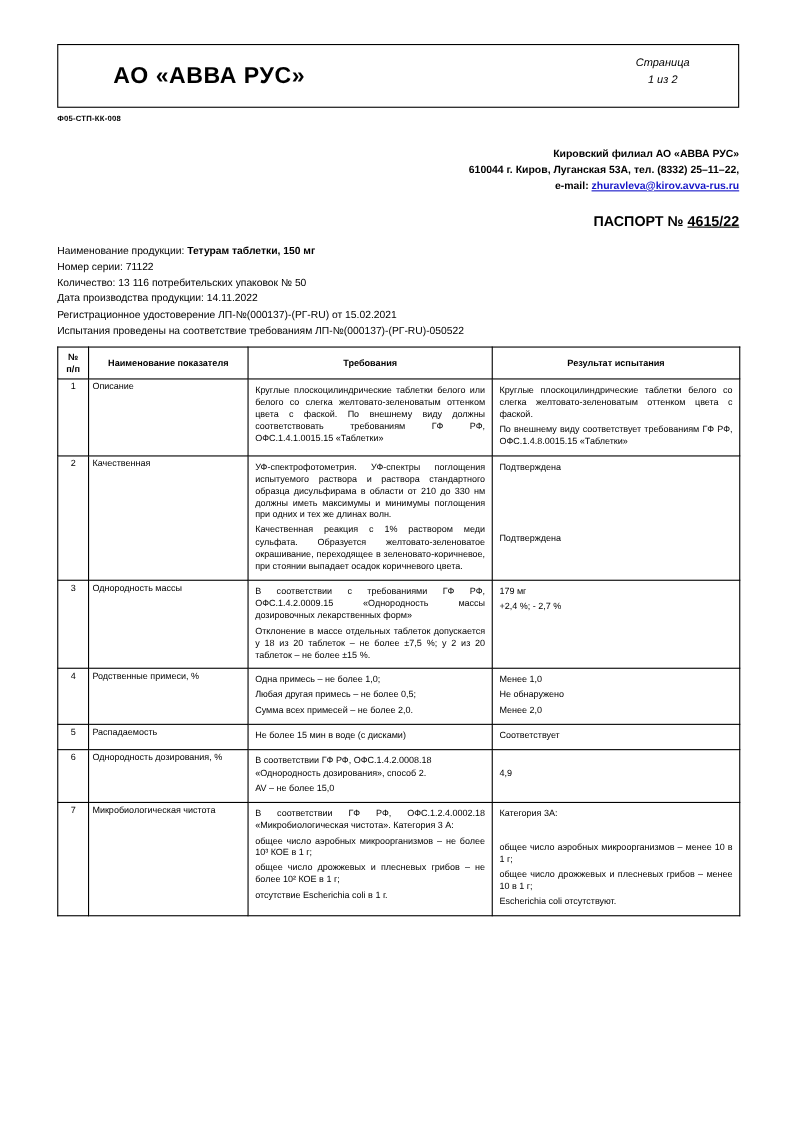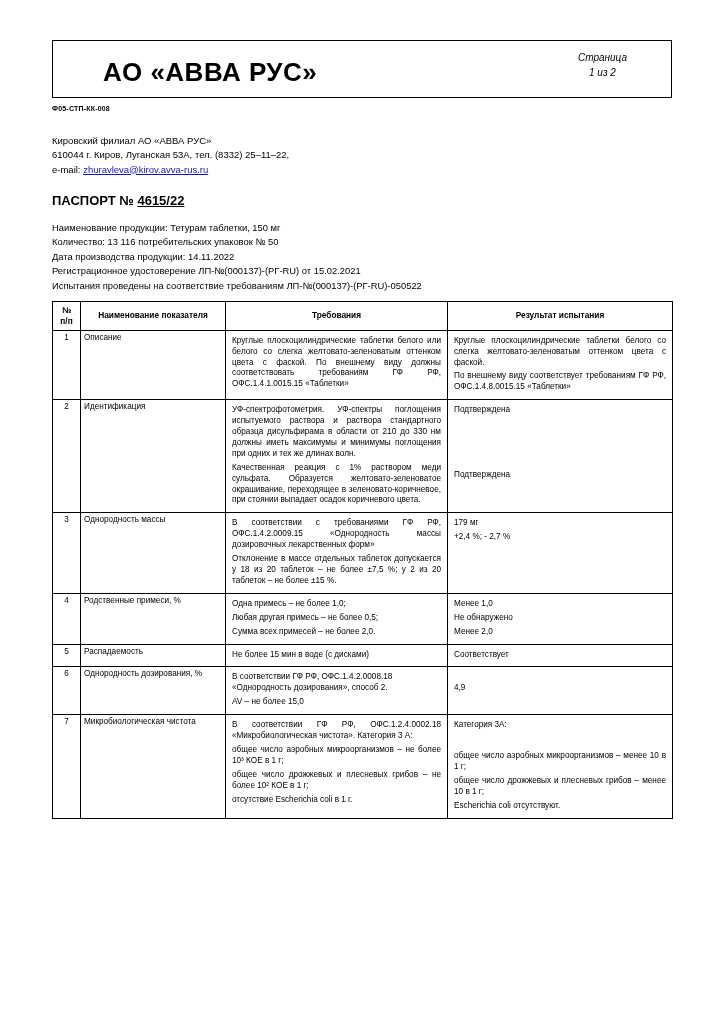--- a/index.html
+++ b/index.html
@@ -33,21 +33,21 @@
   .header-box {
     border: 1px solid #000;
     height: 58px;
     position: relative;
     box-sizing: border-box;
   }
   .company-name {
     position: absolute;
     left: 50px;
     top: 16px;
-    font-size: 26px;
+    font-size: 21px;
     font-weight: bold;
     letter-spacing: 0.5px;
   }
   .page-counter {
     position: absolute;
     right: 44px;
     top: 10px;
     text-align: center;
     font-size: 10px;
     font-style: italic;
@@ -56,52 +56,52 @@
   .doc-code {
     margin-top: 7px;
     font-size: 7px;
     font-weight: bold;
     letter-spacing: 0.2px;
   }
 
   
   .branch-block {
     margin-top: 22px;
-    text-align: left;
+    text-align: right;
     font-size: 9.5px;
-    font-weight: normal;
+    font-weight: bold;
     line-height: 1.5;
   }
   .branch-block .email-link {
     color: #1414c8;
     text-decoration: underline;
   }
 
   .passport-title {
     margin-top: 16px;
-    text-align: left;
+    text-align: right;
     font-size: 13px;
     font-weight: bold;
   }
   .passport-title .num {
     text-decoration: underline;
   }
 
   
   .meta {
     margin-top: 13px;
     font-size: 9.4px;
     line-height: 1.55;
   }
   .meta .row {
     white-space: nowrap;
   }
   .meta .lbl { }
   .meta .val { }
-  .meta .bold { font-weight: normal; }
+  .meta .bold { font-weight: bold; }
 
   
   table.main {
     margin-top: 7px;
     border-collapse: collapse;
     width: 620px;
     table-layout: fixed;
     font-size: 8.2px;
   }
   table.main th, table.main td {
@@ -162,20 +162,21 @@
       </div>
     </div>
 
     <div class="passport-title">
       <span>ПАСПОРТ №</span>
       <span class="num">4615/22</span>
     </div>
 
     <div class="meta">
       <div class="row"><span class="lbl">Наименование продукции: </span><span class="val bold">Тетурам таблетки, 150 мг</span></div>
+      <div class="row"><span class="lbl">Номер серии: </span><span class="val">71122</span></div>
       <div class="row"><span class="lbl">Количество: </span><span class="val">13 116 потребительских упаковок № 50</span></div>
       <div class="row"><span class="lbl">Дата производства продукции: </span><span class="val">14.11.2022</span></div>
       <div class="row"><span class="lbl">Регистрационное удостоверение </span><span class="val">ЛП-№(000137)-(РГ-RU) от 15.02.2021</span></div>
       <div class="row"><span class="lbl">Испытания проведены на соответствие требованиям </span><span class="val">ЛП-№(000137)-(РГ-RU)-050522</span></div>
     </div>
 
     <table class="main">
       <colgroup>
         <col class="c-num">
         <col class="c-name">
@@ -202,21 +203,21 @@
             <p class="cell-p">Круглые плоскоцилиндрические таблетки белого или белого со слегка желтовато-зеленоватым оттенком цвета с фаской. По внешнему виду должны соответствовать требованиям ГФ РФ, ОФС.1.4.1.0015.15 «Таблетки»</p>
           </td>
           <td class="just">
             <p class="cell-p">Круглые плоскоцилиндрические таблетки белого со слегка желтовато-зеленоватым оттенком цвета с фаской.</p>
             <p class="cell-p">По внешнему виду соответствует требованиям ГФ РФ, ОФС.1.4.8.0015.15 «Таблетки»</p>
           </td>
         </tr>
 
         <tr>
           <td class="num">2</td>
-          <td>Идентификация</td>
+          <td>Качественная</td>
           <td class="just">
             <p class="cell-p">УФ-спектрофотометрия. УФ-спектры поглощения испытуемого раствора и раствора стандартного образца дисульфирама в области от 210 до 330 нм должны иметь максимумы и минимумы поглощения при одних и тех же длинах волн.</p>
             <p class="cell-p gap-top">Качественная реакция с 1% раствором меди сульфата. Образуется желтовато-зеленоватое окрашивание, переходящее в зеленовато-коричневое, при стоянии выпадает осадок коричневого цвета.</p>
           </td>
           <td>
             <p class="cell-p">Подтверждена</p>
             <p class="cell-p" style="margin-top:54px">Подтверждена</p>
           </td>
         </tr>
 

